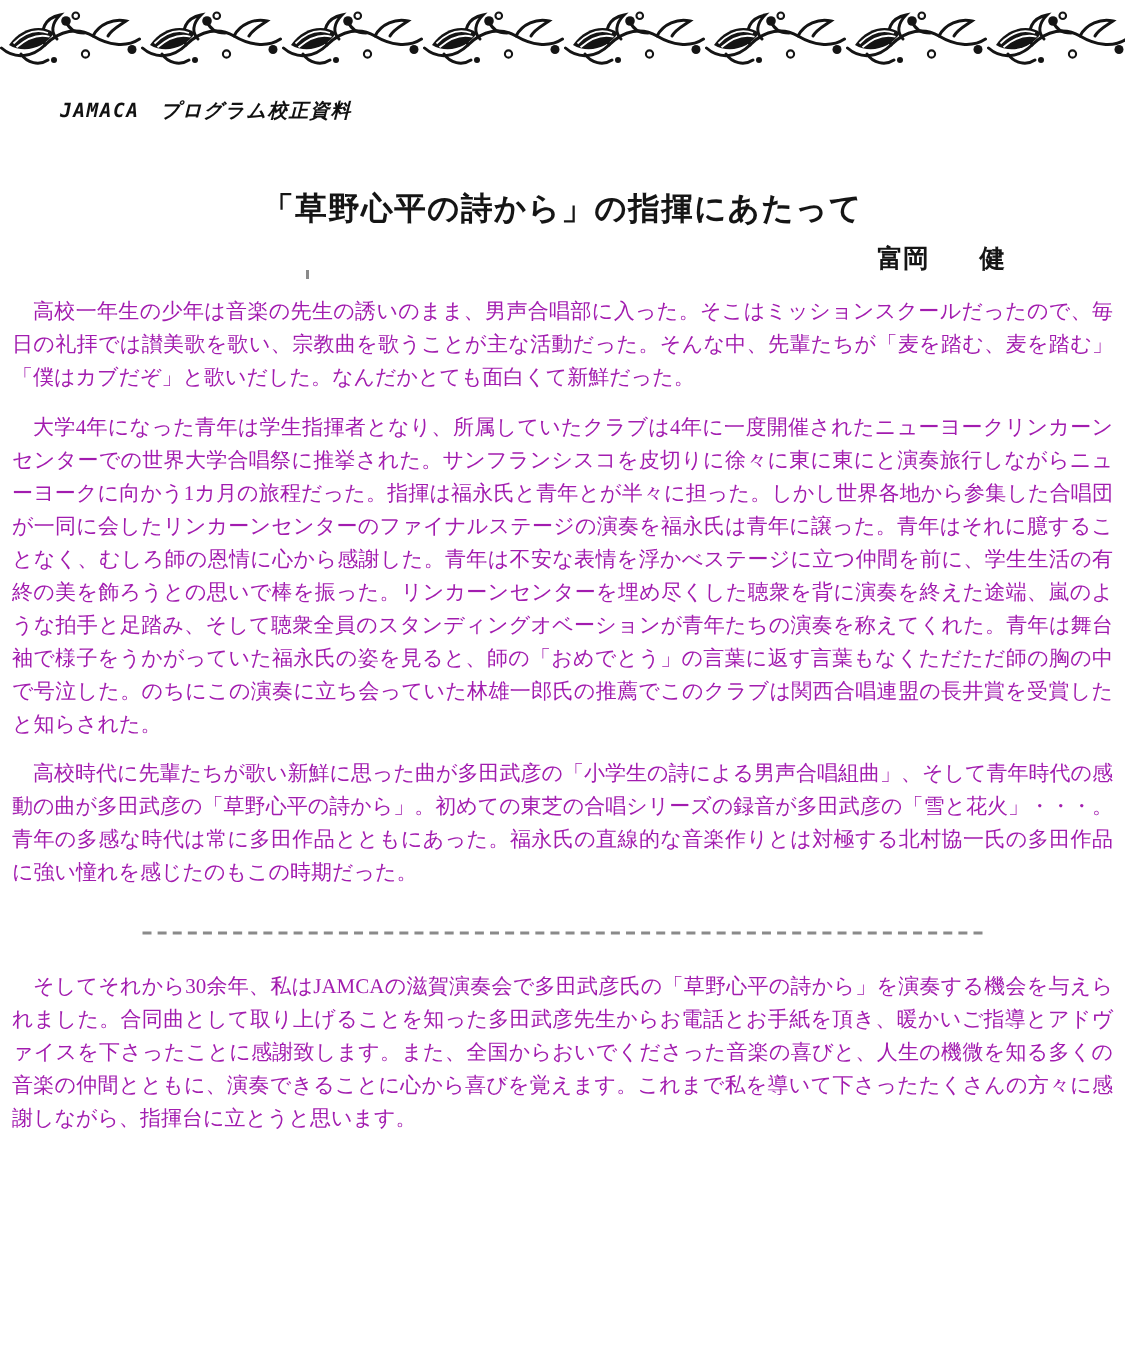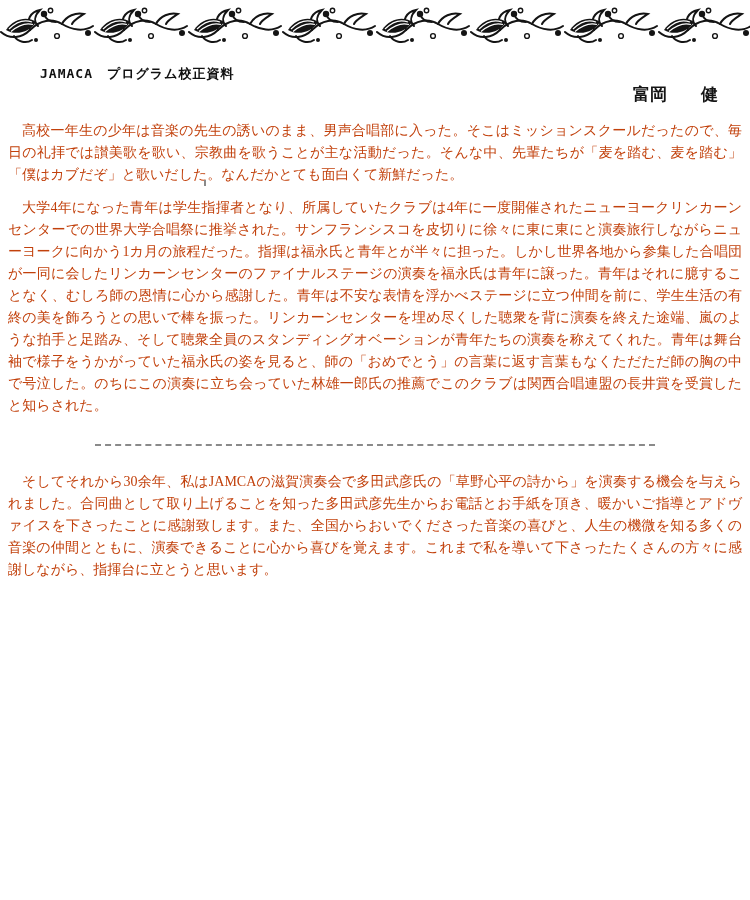--- a/index.html
+++ b/index.html
@@ -25,51 +25,52 @@
     width: 750px;
   }
   .vine-motif {
     flex: 0 0 auto;
     width: 94px;
     height: 42px;
   }
   .proof-label {
     margin: 15px 0 0 40px;
     font-family: "DejaVu Sans Mono", monospace;
+    font-style: italic;
     font-weight: bold;
     font-size: 13px;
     letter-spacing: 1px;
     color: #111111;
   }
   .doc-title {
     text-align: center;
     font-size: 21px;
     font-weight: bold;
     letter-spacing: 1px;
     margin: 42px 0 8px 0;
     color: #151515;
   }
   .doc-author {
     text-align: right;
-    padding-right: 32px;
+    padding-right: 80px;
     font-size: 17px;
     font-weight: bold;
     margin: 0 0 14px 0;
     color: #151515;
   }
   .content {
     padding: 0 8px;
   }
   .para {
     font-size: 14px;
     line-height: 22px;
     text-align: justify;
     text-indent: 1em;
     margin: 0 0 11px 0;
-    color: #c2410c;
+    color: #a21caf;
   }
   .dashed-divider {
     border: none;
     border-top: 2px dashed #8a8a8a;
     width: 560px;
     margin: 27px auto 25px auto;
   }
   .scan-artifact {
     position: absolute;
     left: 204px;
@@ -210,25 +211,27 @@
         <circle cx="44" cy="8" r="3.2" fill="#141414"></circle>
         <circle cx="50.5" cy="4.5" r="2.2" fill="none" stroke="#141414" stroke-width="1.4"></circle>
         <circle cx="88" cy="27" r="3" fill="#141414"></circle>
         <circle cx="57" cy="30" r="2.4" fill="none" stroke="#141414" stroke-width="1.4"></circle>
         <circle cx="36" cy="34" r="2" fill="#141414"></circle>
       </svg>
     </div>
 
   <div class="proof-label">JAMACA　プログラム校正資料</div>
 
+  <div class="doc-title">「草野心平の詩から」の指揮にあたって</div>
 
   <div class="doc-author">富岡　　健</div>
 
   <div class="content">
     <p class="para">高校一年生の少年は音楽の先生の誘いのまま、男声合唱部に入った。そこはミッションスクールだったので、毎日の礼拝では讃美歌を歌い、宗教曲を歌うことが主な活動だった。そんな中、先輩たちが「麦を踏む、麦を踏む」「僕はカブだぞ」と歌いだした。なんだかとても面白くて新鮮だった。</p>
     <p class="para">大学4年になった青年は学生指揮者となり、所属していたクラブは4年に一度開催されたニューヨークリンカーンセンターでの世界大学合唱祭に推挙された。サンフランシスコを皮切りに徐々に東に東にと演奏旅行しながらニューヨークに向かう1カ月の旅程だった。指揮は福永氏と青年とが半々に担った。しかし世界各地から参集した合唱団が一同に会したリンカーンセンターのファイナルステージの演奏を福永氏は青年に譲った。青年はそれに臆することなく、むしろ師の恩情に心から感謝した。青年は不安な表情を浮かべステージに立つ仲間を前に、学生生活の有終の美を飾ろうとの思いで棒を振った。リンカーンセンターを埋め尽くした聴衆を背に演奏を終えた途端、嵐のような拍手と足踏み、そして聴衆全員のスタンディングオベーションが青年たちの演奏を称えてくれた。青年は舞台袖で様子をうかがっていた福永氏の姿を見ると、師の「おめでとう」の言葉に返す言葉もなくただただ師の胸の中で号泣した。のちにこの演奏に立ち会っていた林雄一郎氏の推薦でこのクラブは関西合唱連盟の長井賞を受賞したと知らされた。</p>
+    <p class="para">高校時代に先輩たちが歌い新鮮に思った曲が多田武彦の「小学生の詩による男声合唱組曲」、そして青年時代の感動の曲が多田武彦の「草野心平の詩から」。初めての東芝の合唱シリーズの録音が多田武彦の「雪と花火」・・・。青年の多感な時代は常に多田作品とともにあった。福永氏の直線的な音楽作りとは対極する北村協一氏の多田作品に強い憧れを感じたのもこの時期だった。</p>
     <hr class="dashed-divider">
     <p class="para">そしてそれから30余年、私はJAMCAの滋賀演奏会で多田武彦氏の「草野心平の詩から」を演奏する機会を与えられました。合同曲として取り上げることを知った多田武彦先生からお電話とお手紙を頂き、暖かいご指導とアドヴァイスを下さったことに感謝致します。また、全国からおいでくださった音楽の喜びと、人生の機微を知る多くの音楽の仲間とともに、演奏できることに心から喜びを覚えます。これまで私を導いて下さったたくさんの方々に感謝しながら、指揮台に立とうと思います。</p>
   </div>
 
   <div class="scan-artifact"></div>
 
 </div>
 
 </body></html>

